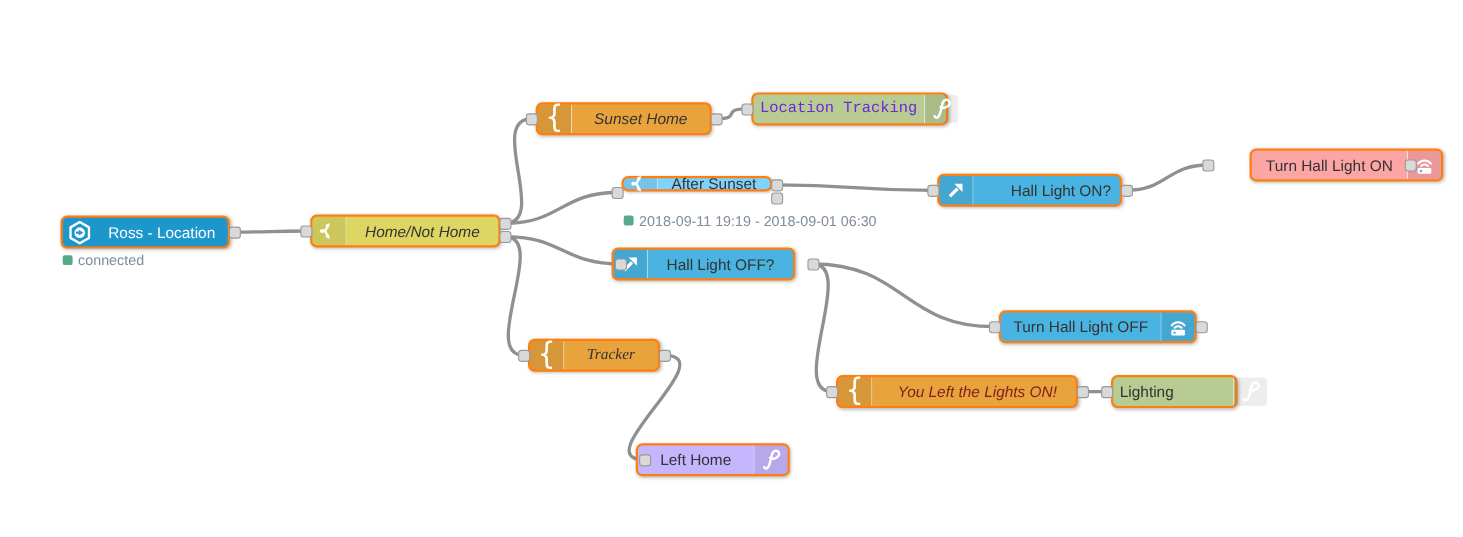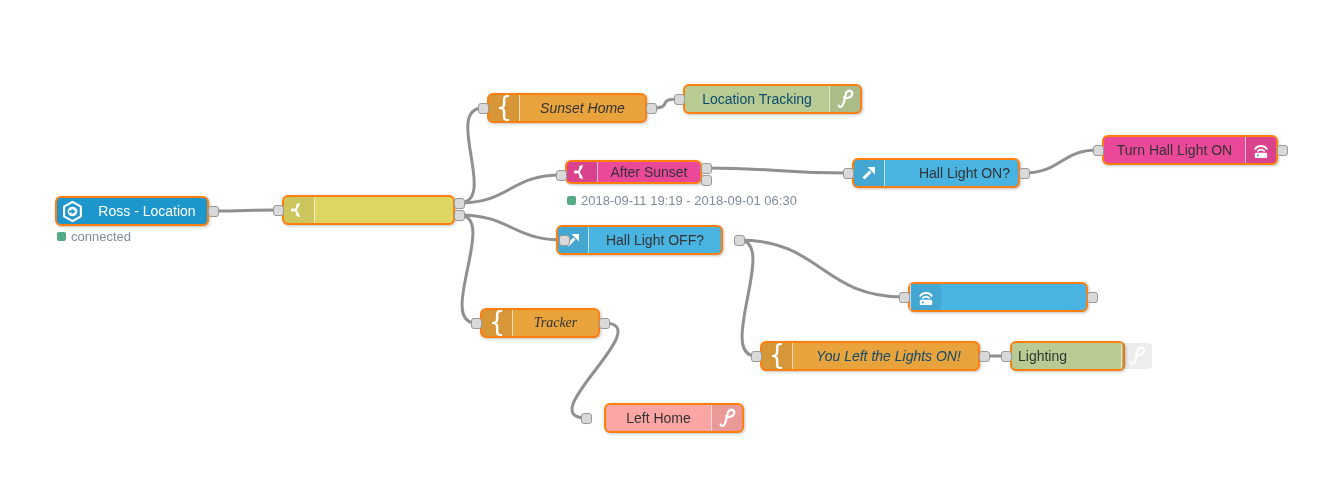--- a/index.html
+++ b/index.html
@@ -55,45 +55,46 @@
     <div class="node" style="left: 282px; top: 195px; width: 173px; height: 30px; background: rgb(221, 214, 99); border: 2.5px solid rgb(255, 127, 14);">
       <div class="icon-region left">
         <svg width="20" height="20" viewBox="0 0 20 20">
           <circle cx="3.7" cy="10" r="1.8" fill="#fff"></circle>
           <path d="M5.3,10 C7.6,9.9 7.6,8 8.3,6.2" stroke="#fff" stroke-width="2.1" fill="none" stroke-linecap="round"></path>
           <polygon points="11,2.8 9.8,7.3 6.6,4.6" fill="#fff"></polygon>
           <path d="M5.3,10 C7.6,10.1 7.6,12 8.3,13.8" stroke="#fff" stroke-width="2.1" fill="none" stroke-linecap="round"></path>
           <polygon points="11,17.2 9.8,12.7 6.6,15.4" fill="#fff"></polygon>
         </svg>
       </div>
+      <div class="label italic" style="color: rgb(51, 51, 51);">Home/Not Home</div>
     </div>
     <div class="port" style="left: 272.5px; top: 204.5px;"></div>
     <div class="port" style="left: 453.5px; top: 197.5px;"></div>
     <div class="port" style="left: 453.5px; top: 209.5px;"></div>
     <div class="node" style="left: 487px; top: 93px; width: 160px; height: 30px; background: rgb(232, 163, 61); border: 2.5px solid rgb(255, 127, 14);">
       <div class="icon-region left">
         <span class="brace">{</span>
       </div>
       <div class="label italic" style="color: rgb(51, 51, 51);">Sunset Home</div>
     </div>
     <div class="port" style="left: 477.5px; top: 102.5px;"></div>
     <div class="port" style="left: 645.5px; top: 102.5px;"></div>
     <div class="node" style="left: 683px; top: 84px; width: 179px; height: 30px; background: rgb(183, 203, 146); border: 2.5px solid rgb(255, 127, 14);">
-      <div class="label" style="color: #0c4a6e;">Location Tracking</div>
+      <div class="label" style="color: #6d28d9; font-family: Liberation Mono, monospace;">Location Tracking</div>
       <div class="icon-region right">
         <svg width="22" height="22" viewBox="0 0 20 20">
           <g stroke="#fff" stroke-width="2" fill="none" stroke-linecap="round">
             <path d="M4.2,16 C4.6,17.6 6.6,17.8 7.7,15.9 C9.2,13.2 10.2,8.2 10.9,4.9"></path>
             <path d="M10.9,4.9 C11.7,2.3 14.4,1.8 15.9,3.3 C17.7,5.1 16,8.1 13,8.9 C11.4,9.3 9.9,9 9.1,8.4"></path>
           </g>
         </svg>
       </div>
     </div>
     <div class="port" style="left: 673.5px; top: 93.5px;"></div>
-    <div class="node" style="left: 565px; top: 160px; width: 137px; height: 24px; background: #ec4899; border: 2.5px solid rgb(255, 127, 14);">
+    <div class="node" style="left: 565px; top: 160px; width: 137px; height: 14px; background: #7dd3fc; border: 2.5px solid rgb(255, 127, 14);">
       <div class="icon-region left">
         <svg width="20" height="20" viewBox="0 0 20 20">
           <circle cx="3.7" cy="10" r="1.8" fill="#fff"></circle>
           <path d="M5.3,10 C7.6,9.9 7.6,8 8.3,6.2" stroke="#fff" stroke-width="2.1" fill="none" stroke-linecap="round"></path>
           <polygon points="11,2.8 9.8,7.3 6.6,4.6" fill="#fff"></polygon>
           <path d="M5.3,10 C7.6,10.1 7.6,12 8.3,13.8" stroke="#fff" stroke-width="2.1" fill="none" stroke-linecap="round"></path>
           <polygon points="11,17.2 9.8,12.7 6.6,15.4" fill="#fff"></polygon>
         </svg>
       </div>
       <div class="label" style="color: rgb(51, 51, 51);">After Sunset</div>
@@ -109,21 +110,21 @@
       <div class="icon-region left">
         <svg width="20" height="20" viewBox="0 0 20 20">
           <line x1="4.5" y1="15.5" x2="11.5" y2="8.5" stroke="#fff" stroke-width="3"></line>
           <polygon points="8.5,4 16,4 16,11.5" fill="#fff"></polygon>
         </svg>
       </div>
       <div class="label" style="color: rgb(51, 51, 51); padding-left: 32px;">Hall Light ON?</div>
     </div>
     <div class="port" style="left: 842.5px; top: 167.5px;"></div>
     <div class="port" style="left: 1018.5px; top: 167.5px;"></div>
-    <div class="node" style="left: 1102px; top: 135px; width: 176px; height: 30px; background: #ec4899; border: 2.5px solid rgb(255, 127, 14); justify-content: center;">
+    <div class="node" style="left: 1136px; top: 135px; width: 176px; height: 30px; background: #fca5a5; border: 2.5px solid rgb(255, 127, 14); justify-content: center;">
       <div class="label" style="color: rgb(51, 51, 51);">Turn Hall Light ON</div>
       <div class="icon-region right">
         <svg width="20" height="20" viewBox="0 0 20 20">
           <path d="M4.2,8.8 A7.3,7.3 0 0 1 15.8,8.8" stroke="#fff" stroke-width="1.9" fill="none" stroke-linecap="round"></path>
           <path d="M6.9,10.9 A4.3,4.3 0 0 1 13.1,10.9" stroke="#fff" stroke-width="1.9" fill="none" stroke-linecap="round"></path>
           <rect x="3.8" y="12.8" width="12.4" height="5.2" rx="1.2" fill="#fff"></rect>
           <circle cx="6.8" cy="15.4" r="1.1" fill="#49b4e2"></circle>
         </svg>
       </div>
     </div>
@@ -134,36 +135,37 @@
         <svg width="20" height="20" viewBox="0 0 20 20">
           <line x1="4.5" y1="15.5" x2="11.5" y2="8.5" stroke="#fff" stroke-width="3"></line>
           <polygon points="8.5,4 16,4 16,11.5" fill="#fff"></polygon>
         </svg>
       </div>
       <div class="label" style="color: rgb(51, 51, 51);">Hall Light OFF?</div>
     </div>
     <div class="port" style="left: 558.5px; top: 234.5px;"></div>
     <div class="port" style="left: 733.5px; top: 234.5px;"></div>
     <div class="node" style="left: 908px; top: 282px; width: 180px; height: 30px; background: rgb(73, 180, 226); border: 2.5px solid rgb(255, 127, 14);">
+      <div class="label" style="color: rgb(51, 51, 51);">Turn Hall Light OFF</div>
       <div class="icon-region right">
         <svg width="20" height="20" viewBox="0 0 20 20">
           <path d="M4.2,8.8 A7.3,7.3 0 0 1 15.8,8.8" stroke="#fff" stroke-width="1.9" fill="none" stroke-linecap="round"></path>
           <path d="M6.9,10.9 A4.3,4.3 0 0 1 13.1,10.9" stroke="#fff" stroke-width="1.9" fill="none" stroke-linecap="round"></path>
           <rect x="3.8" y="12.8" width="12.4" height="5.2" rx="1.2" fill="#fff"></rect>
           <circle cx="6.8" cy="15.4" r="1.1" fill="#49b4e2"></circle>
         </svg>
       </div>
     </div>
     <div class="port" style="left: 898.5px; top: 291.5px;"></div>
     <div class="port" style="left: 1086.5px; top: 291.5px;"></div>
     <div class="node" style="left: 760px; top: 341px; width: 220px; height: 30px; background: rgb(232, 163, 61); border: 2.5px solid rgb(255, 127, 14);">
       <div class="icon-region left">
         <span class="brace">{</span>
       </div>
-      <div class="label italic" style="color: #0c4a6e; padding-left: 12px;">You Left the Lights ON!</div>
+      <div class="label italic" style="color: #7f1d1d; padding-left: 12px;">You Left the Lights ON!</div>
     </div>
     <div class="port" style="left: 750.5px; top: 350.5px;"></div>
     <div class="port" style="left: 978.5px; top: 350.5px;"></div>
     <div class="node" style="left: 1010px; top: 341px; width: 115px; height: 30px; background: rgb(183, 203, 146); border: 2.5px solid rgb(255, 127, 14); gap: 48px;">
       <div class="label" style="color: rgb(51, 51, 51);">Lighting</div>
       <div class="icon-region right">
         <svg width="22" height="22" viewBox="0 0 20 20">
           <g stroke="#fff" stroke-width="2" fill="none" stroke-linecap="round">
             <path d="M4.2,16 C4.6,17.6 6.6,17.8 7.7,15.9 C9.2,13.2 10.2,8.2 10.9,4.9"></path>
             <path d="M10.9,4.9 C11.7,2.3 14.4,1.8 15.9,3.3 C17.7,5.1 16,8.1 13,8.9 C11.4,9.3 9.9,9 9.1,8.4"></path>
@@ -173,21 +175,21 @@
     </div>
     <div class="port" style="left: 1000.5px; top: 350.5px;"></div>
     <div class="node" style="left: 480px; top: 308px; width: 120px; height: 30px; background: rgb(232, 163, 61); border: 2.5px solid rgb(255, 127, 14);">
       <div class="icon-region left">
         <span class="brace">{</span>
       </div>
       <div class="label italic" style="color: rgb(51, 51, 51); font-family: Liberation Serif, serif;">Tracker</div>
     </div>
     <div class="port" style="left: 470.5px; top: 317.5px;"></div>
     <div class="port" style="left: 598.5px; top: 317.5px;"></div>
-    <div class="node" style="left: 604px; top: 403px; width: 140px; height: 30px; background: #fca5a5; border: 2.5px solid rgb(255, 127, 14);">
+    <div class="node" style="left: 578px; top: 403px; width: 140px; height: 30px; background: #c4b5fd; border: 2.5px solid rgb(255, 127, 14);">
       <div class="label" style="color: rgb(51, 51, 51);">Left Home</div>
       <div class="icon-region right">
         <svg width="22" height="22" viewBox="0 0 20 20">
           <g stroke="#fff" stroke-width="2" fill="none" stroke-linecap="round">
             <path d="M4.2,16 C4.6,17.6 6.6,17.8 7.7,15.9 C9.2,13.2 10.2,8.2 10.9,4.9"></path>
             <path d="M10.9,4.9 C11.7,2.3 14.4,1.8 15.9,3.3 C17.7,5.1 16,8.1 13,8.9 C11.4,9.3 9.9,9 9.1,8.4"></path>
           </g>
         </svg>
       </div>
     </div>

